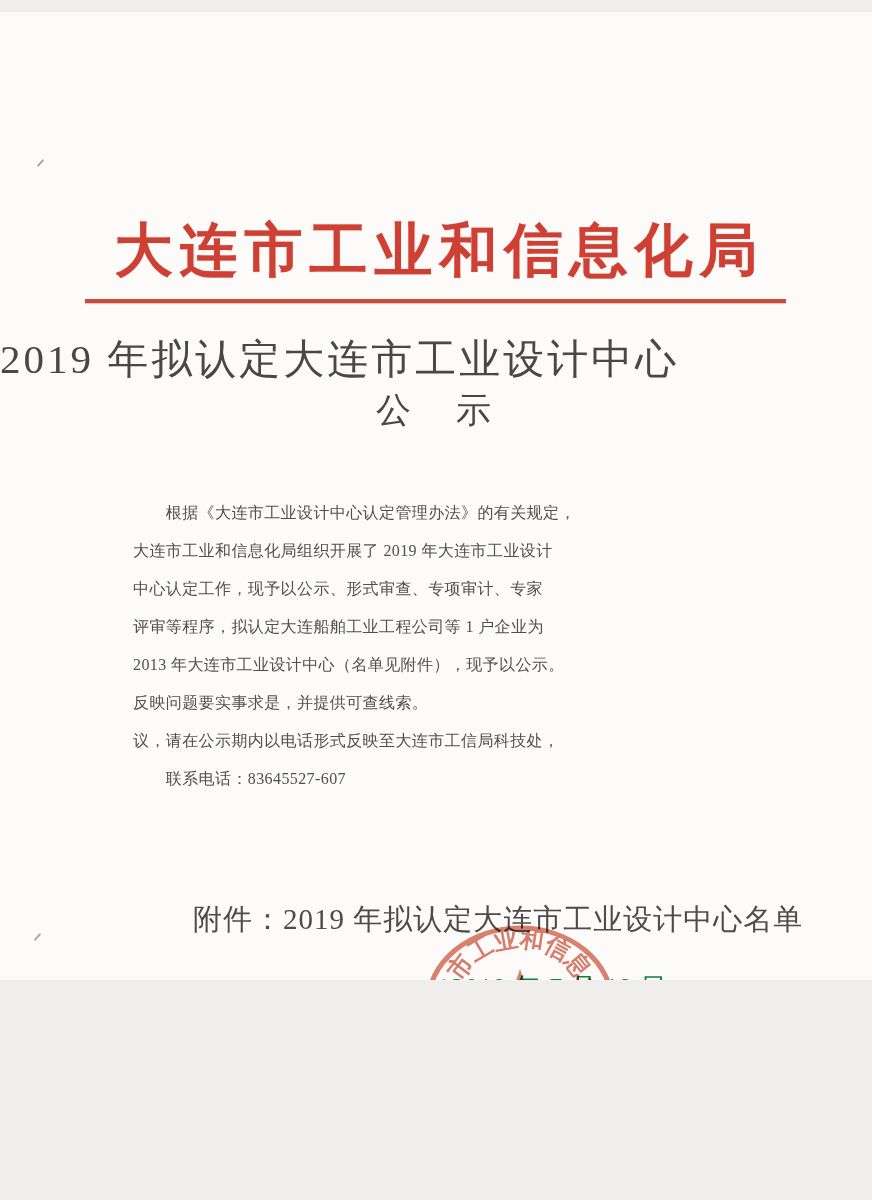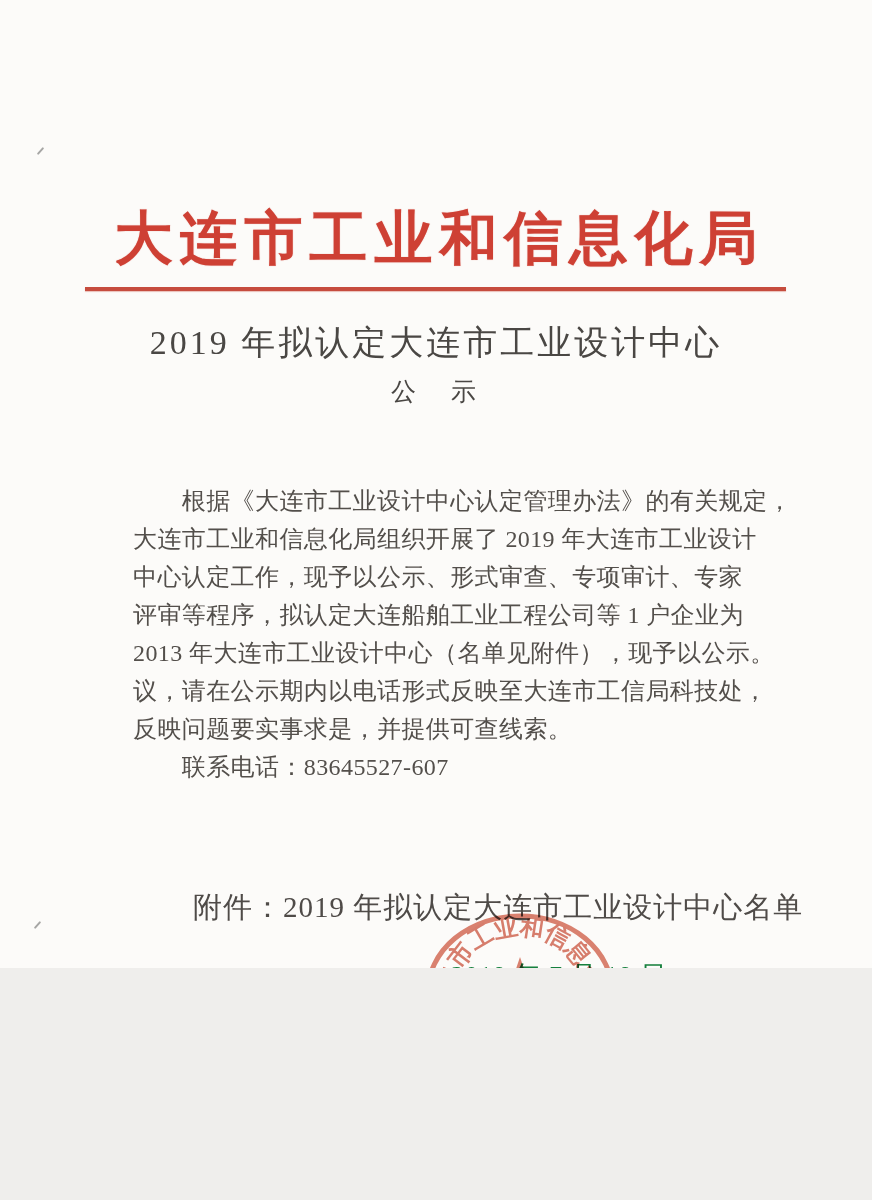--- a/index.html
+++ b/index.html
@@ -3,21 +3,21 @@
 <meta charset="utf-8">
 <style>
   * { margin: 0; padding: 0; box-sizing: border-box; }
   html, body { background: #efeeec; }
   body { font-family: "Liberation Serif", "DejaVu Serif", serif; }
 
   .page {
     position: relative;
     width: 872px;
     height: 968px;
-    margin: 0 auto;
+    margin: 12px auto;
     background: #fcfbf9;
     overflow: hidden;
     color: #4e4a47;
   }
 
   
   .pen-mark {
     position: absolute;
     width: 9px; height: 2px;
     background: #8a8a88;
@@ -45,46 +45,46 @@
     position: absolute;
     top: 287px; left: 85px;
     width: 701px; height: 4px;
     background: #c64c3e;
     box-shadow: 0 1px 1px rgba(198, 76, 62, .35);
   }
 
   .doc-title {
     position: absolute;
     top: 320px; left: 0; right: 0;
-    text-align: center;
-    font-size: 34px;
+    text-align: left;
+    font-size: 41px;
     font-weight: 400;
     letter-spacing: 3px;
     color: #4a4744;
     white-space: nowrap;
   }
   .doc-subtitle {
     position: absolute;
     top: 375px; left: 0; right: 0;
     text-align: center;
-    font-size: 25px;
+    font-size: 35px;
     font-weight: 400;
     letter-spacing: 5px;
     color: #4a4744;
   }
 
   .doc-body {
     position: absolute;
     top: 482px; left: 133px;
     width: 628px;
   }
   .body-line {
     height: 38px;
     line-height: 38px;
-    font-size: 24px;
+    font-size: 16px;
     letter-spacing: .4px;
     color: #534f4b;
     white-space: nowrap;
   }
 
   .attachment-line {
     position: absolute;
     top: 888px; left: 133px;
     font-size: 29px;
     letter-spacing: 1px;
@@ -132,22 +132,22 @@
   <div class="doc-title">2019 年拟认定大连市工业设计中心</div>
 
   <div class="doc-subtitle">公　示</div>
 
   <div class="doc-body">
     <div class="body-line">　　根据《大连市工业设计中心认定管理办法》的有关规定，</div>
     <div class="body-line">大连市工业和信息化局组织开展了 2019 年大连市工业设计</div>
     <div class="body-line">中心认定工作，现予以公示、形式审查、专项审计、专家</div>
     <div class="body-line">评审等程序，拟认定大连船舶工业工程公司等 1 户企业为</div>
     <div class="body-line">2013 年大连市工业设计中心（名单见附件），现予以公示。</div>
+    <div class="body-line">反映问题要实事求是，并提供可查线索。</div>
     <div class="body-line">议，请在公示期内以电话形式反映至大连市工信局科技处，</div>
-    <div class="body-line">反映问题要实事求是，并提供可查线索。</div>
     <div class="body-line">　　联系电话：83645527-607</div>
   </div>
 
   <div class="attachment-line">　　附件：2019 年拟认定大连市工业设计中心名单</div>
 
   <div class="sig-org">大连市工业和信息化局</div>
 
   <div class="sig-date">2019 年 7 月 19 日</div>
 
   <svg class="seal" viewBox="0 0 200 165" xmlns="http://www.w3.org/2000/svg">

